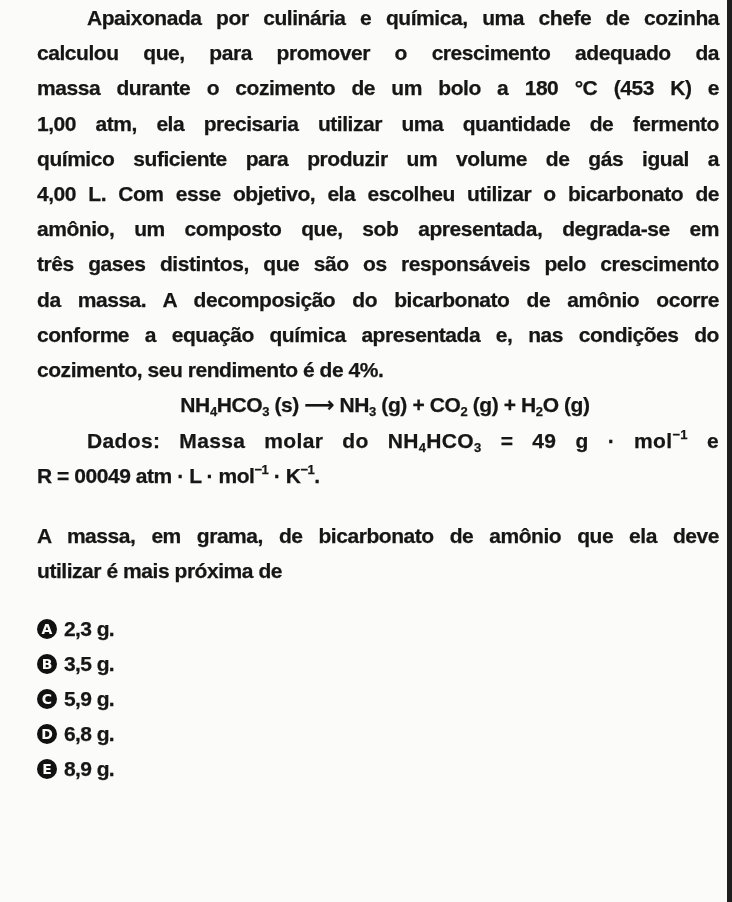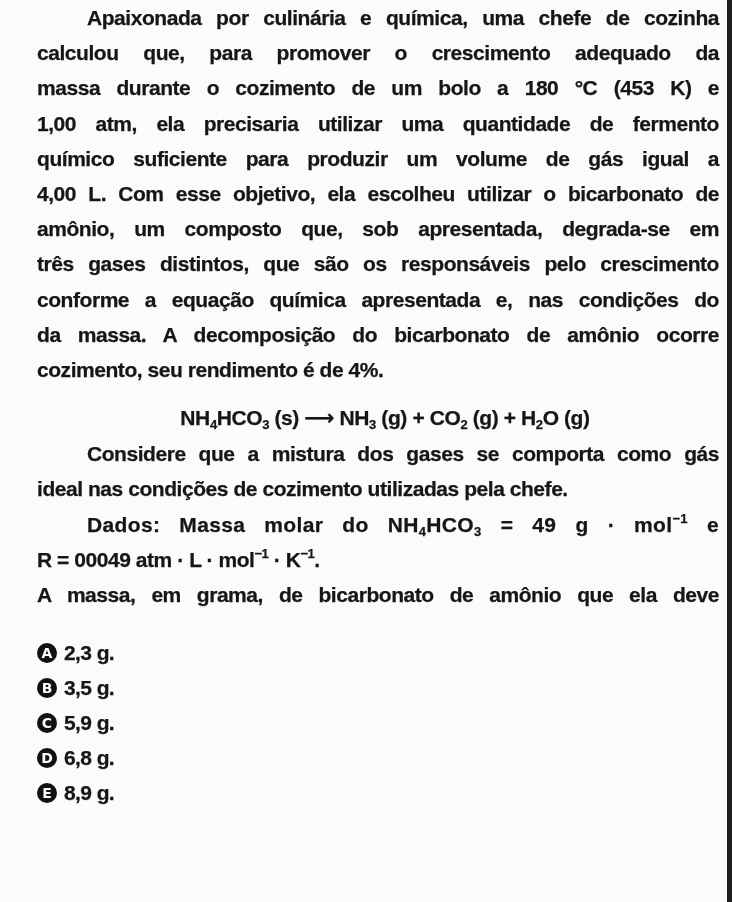--- a/index.html
+++ b/index.html
@@ -26,27 +26,27 @@
     word-spacing: 0px;
     margin: 0;
     font-weight: 600;
     -webkit-text-stroke: 0.25px #161616;
   }
   .para .ln { display: block; text-align: justify; text-align-last: justify; white-space: nowrap; }
   .para .ln.last { text-align-last: left; }
   .indent { padding-left: 50px; }
   .equation {
     text-align: center; font-size: 21px; line-height: 35px;
-    margin-top: 13px; margin-bottom: 1px; letter-spacing: -0.4px;
+    margin-bottom: 1px; letter-spacing: -0.4px;
     font-weight: 600; -webkit-text-stroke: 0.25px #161616;
     padding-left: 14px;
   }
   sub { font-size: 13px; vertical-align: -4px; line-height: 0; }
   sup { font-size: 13px; vertical-align: 9px; line-height: 0; }
-  .question { }
+  .question { margin-top: 24px; }
   .options { margin-top: 23px; }
   .option {
     display: flex; align-items: center; height: 35px;
     font-size: 21px; font-weight: 600; -webkit-text-stroke: 0.25px #161616;
     letter-spacing: -0.6px;
   }
   .badge {
     width: 20px; height: 20px; border-radius: 50%;
     background: #111; color: #fbfbfa;
     font-size: 14px; font-weight: 700; -webkit-text-stroke: 0;
@@ -65,41 +65,38 @@
 
   <p class="para">
     <span class="ln indent">Apaixonada por culinária e química, uma chefe de cozinha</span>
     <span class="ln">calculou que, para promover o crescimento adequado da</span>
     <span class="ln">massa durante o cozimento de um bolo a 180 °C (453 K) e</span>
     <span class="ln">1,00 atm, ela precisaria utilizar uma quantidade de fermento</span>
     <span class="ln">químico suficiente para produzir um volume de gás igual a</span>
     <span class="ln">4,00 L. Com esse objetivo, ela escolheu utilizar o bicarbonato de</span>
     <span class="ln">amônio, um composto que, sob apresentada, degrada-se em</span>
     <span class="ln">três gases distintos, que são os responsáveis pelo crescimento</span>
+    <span class="ln">da massa. A decomposição do bicarbonato de amônio ocorre</span>
     <span class="ln">conforme a equação química apresentada e, nas condições do</span>
-    <span class="ln">da massa. A decomposição do bicarbonato de amônio ocorre</span>
     <span class="ln last">cozimento, seu rendimento é de 4%.</span>
   </p>
 
   <div class="equation">
     <span><span>NH</span><sub>4</sub><span>HCO</span><sub>3</sub><span> (s)</span></span><span> ⟶ </span><span><span>NH</span><sub>3</sub><span> (g)</span></span><span> + </span><span><span>CO</span><sub>2</sub><span> (g)</span></span><span> + </span><span><span>H</span><sub>2</sub><span>O</span><span> (g)</span></span>
   </div>
 
-  <p class="para">
-    <span class="ln indent">Considere que a mistura dos gases se comporta como gás</span>
-    <span class="ln last">ideal nas condições de cozimento utilizadas pela chefe.</span>
-  </p>
 
   <p class="para">
     <span class="ln indent" style="letter-spacing:0.35px; word-spacing:1px;"><span>Dados: Massa molar do NH</span><sub>4</sub><span>HCO</span><sub>3</sub><span> = 49 g · mol</span><sup>−1</sup><span> e</span></span>
     <span class="ln last"><span>R = 00049 atm · L · mol</span><sup>−1</sup><span> · K</span><sup>−1</sup><span>.</span></span>
   </p>
 
   <p class="para question">
     <span class="ln">A massa, em grama, de bicarbonato de amônio que ela deve</span>
+    <span class="ln last">utilizar é mais próxima de</span>
   </p>
 
   <div class="options">
     <div class="option">
       <span class="badge">A</span>
       <span class="opt-text">2,3 g.</span>
     </div>
     <div class="option">
       <span class="badge">B</span>
       <span class="opt-text">3,5 g.</span>

